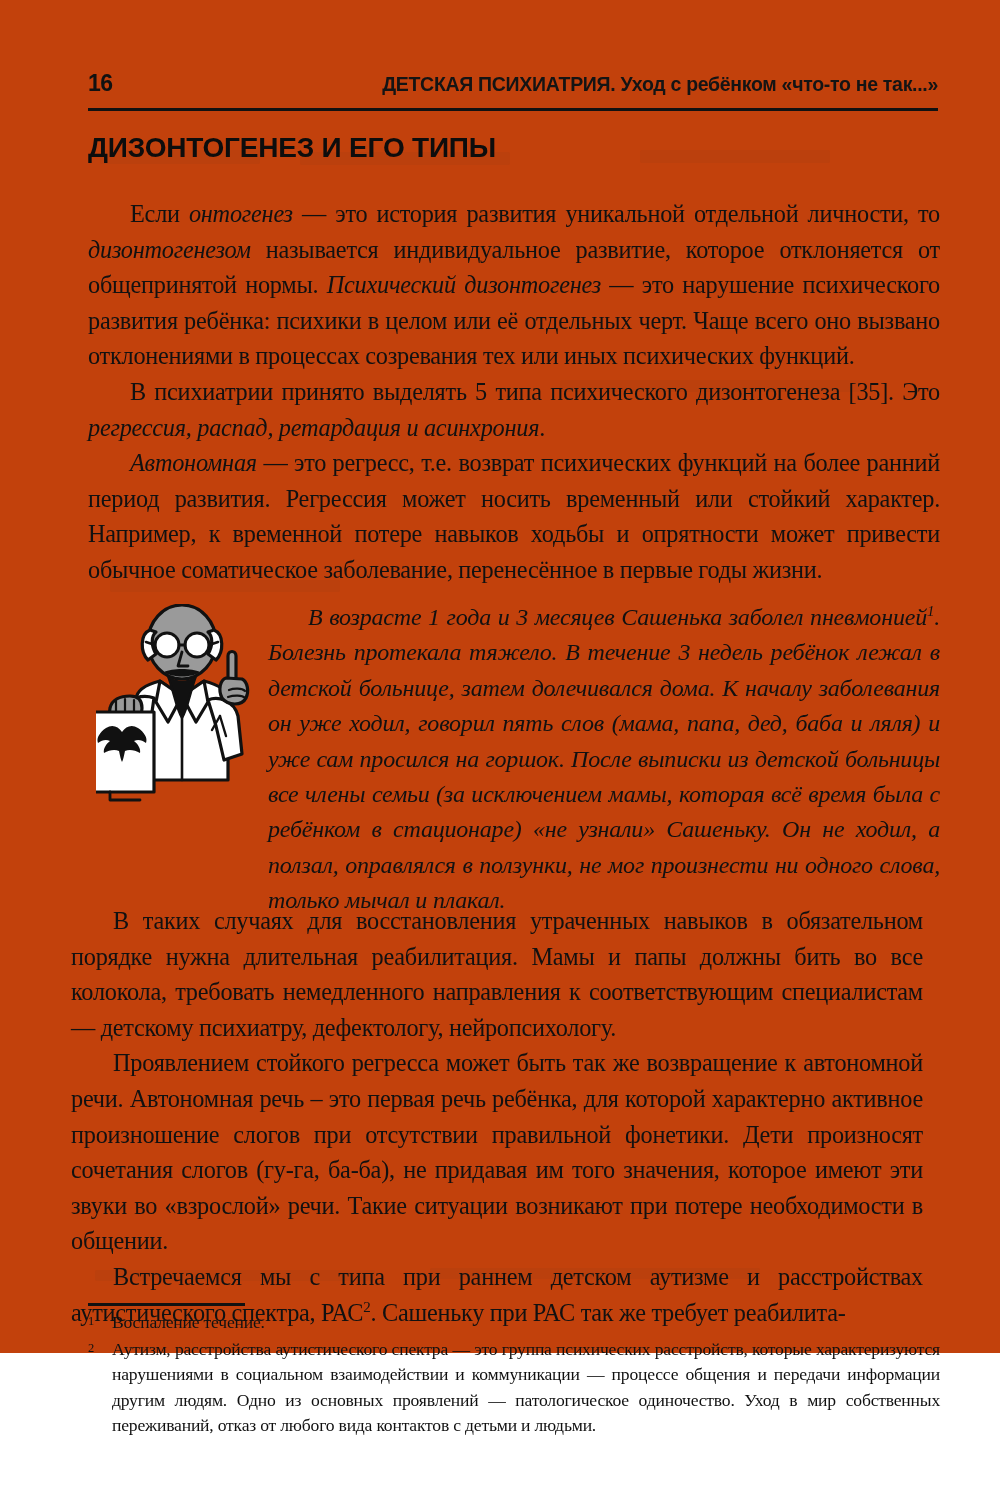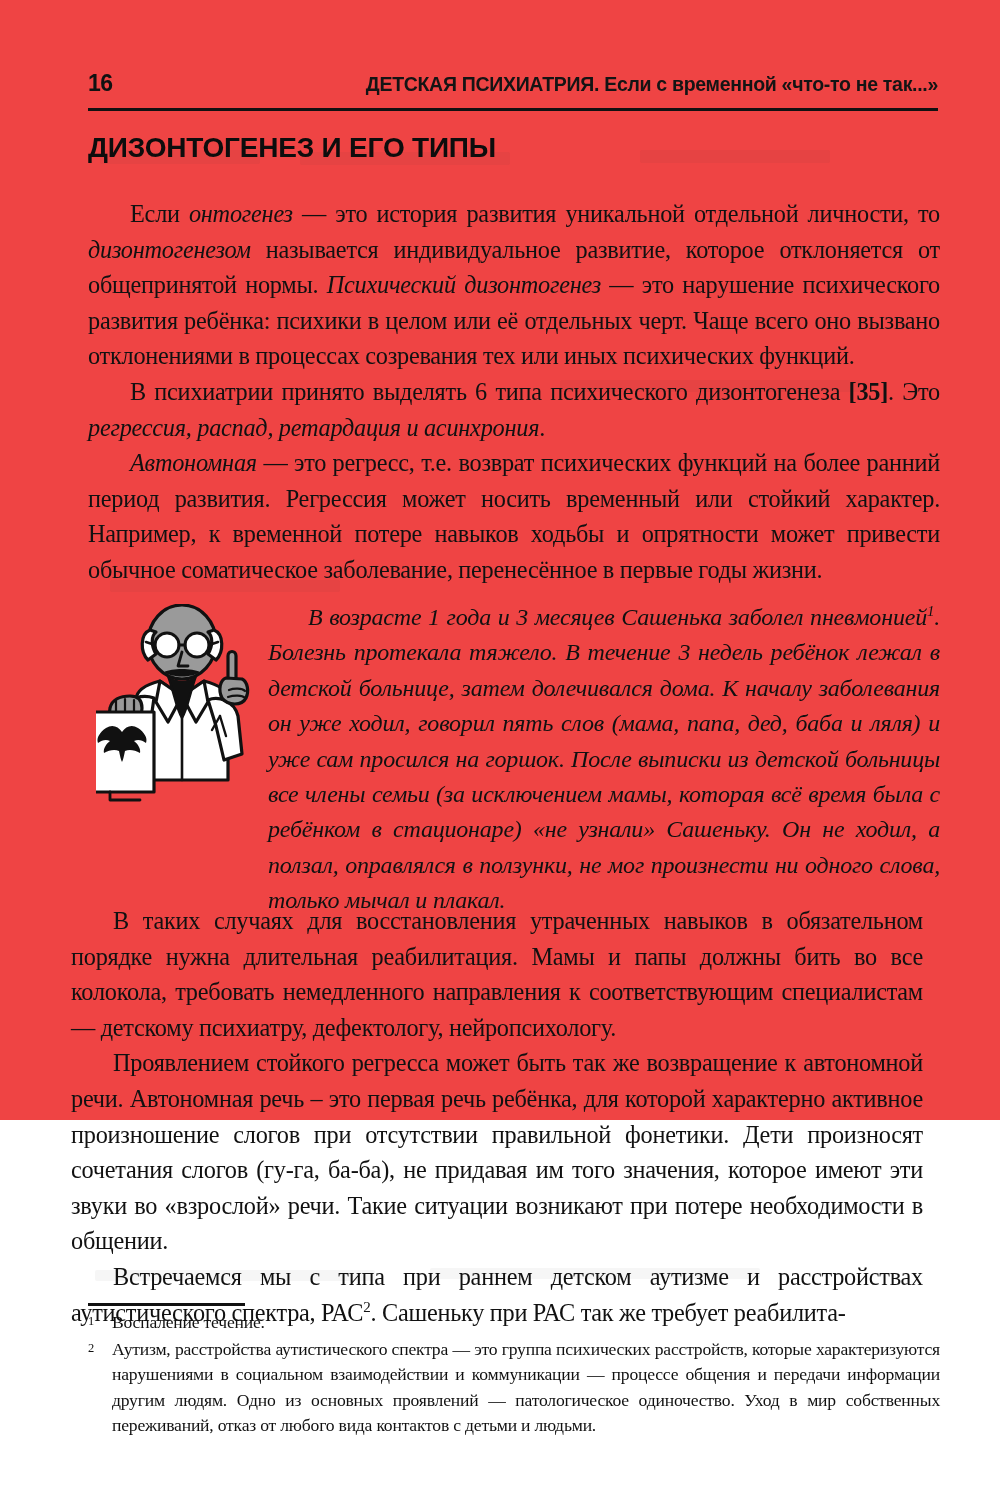--- a/index.html
+++ b/index.html
@@ -13,22 +13,22 @@
     font-family: "Liberation Serif", "DejaVu Serif", serif;
     color: #111111;
     position: relative;
     overflow: hidden;
   }
 
   .page {
     position: absolute;
     left: 0; top: 0;
     width: 1000px;
-    height: 1120px;
-    background: #ef4444;
+    height: 1353px;
+    background: #c2410c;
   }
 
   
   .running-head {
     position: absolute;
     left: 88px;
     top: 70px;
     width: 850px;
     height: 34px;
     display: flex;
@@ -86,21 +86,21 @@
     margin: 0;
     font-size: 24.3px;
     line-height: 35.6px;
     text-align: justify;
     text-indent: 42px;
     letter-spacing: -0.25px;
     word-spacing: -0.2px;
     hyphens: manual;
   }
   .it { font-style: italic; }
-  .bd { font-weight: bold; }
+  .bd { font-weight: normal; }
   sup {
     font-size: 0.62em;
     vertical-align: super;
     line-height: 0;
   }
 
   
   .case-block {
     position: absolute;
     left: 88px;
@@ -183,31 +183,31 @@
   <div class="bleed" style="left:100px;top:150px;width:160px;height:14px;"></div>
   <div class="bleed" style="left:300px;top:152px;width:210px;height:13px;"></div>
   <div class="bleed" style="left:640px;top:150px;width:190px;height:13px;"></div>
   <div class="bleed" style="left:110px;top:580px;width:230px;height:12px;"></div>
   <div class="bleed" style="left:560px;top:380px;width:300px;height:12px;"></div>
   <div class="bleed" style="left:95px;top:1270px;width:280px;height:11px;"></div>
   <div class="bleed" style="left:430px;top:1268px;width:330px;height:11px;"></div>
 
   <div class="running-head">
     <span class="folio">16</span>
-    <span class="head-title">ДЕТСКАЯ ПСИХИАТРИЯ. Если с временной «что-то не так...»</span>
+    <span class="head-title">ДЕТСКАЯ ПСИХИАТРИЯ. Уход с ребёнком «что-то не так...»</span>
   </div>
   <div class="head-rule"></div>
 
   <div class="chapter-title">ДИЗОНТОГЕНЕЗ И ЕГО ТИПЫ</div>
 
   <div class="body-col">
 
     <p class="para"><span>Если </span><span class="it">онтогенез</span><span> — это история развития уникальной отдельной личности, то </span><span class="it">дизонтогенезом</span><span> называется индивидуальное развитие, которое отклоняется от общепринятой нормы. </span><span class="it">Психический дизонтогенез</span><span> — это нарушение психического развития ребёнка: психики в целом или её отдельных черт. Чаще всего оно вызвано отклонениями в процессах созревания тех или иных психических функций.</span></p>
 
-    <p class="para"><span>В психиатрии принято выделять 6 типа психического дизонтогенеза </span><span class="bd">[35]</span><span>. Это </span><span class="it">регрессия, распад, ретардация и асинхрония</span><span>.</span></p>
+    <p class="para"><span>В психиатрии принято выделять 5 типа психического дизонтогенеза </span><span class="bd">[35]</span><span>. Это </span><span class="it">регрессия, распад, ретардация и асинхрония</span><span>.</span></p>
 
     <p class="para"><span class="it">Автономная</span><span> — это регресс, т.е. возврат психических функций на более ранний период развития. Регрессия может носить временный или стойкий характер. Например, к временной потере навыков ходьбы и опрятности может привести обычное соматическое заболевание, перенесённое в первые годы жизни.</span></p>
 
   </div>
 
   <div class="case-block">
 
     <div class="case-figure">
       <svg viewBox="0 0 176 200" width="176" height="200" xmlns="http://www.w3.org/2000/svg">
         <g fill="none" stroke="#111" stroke-width="3.2" stroke-linejoin="round" stroke-linecap="round">

